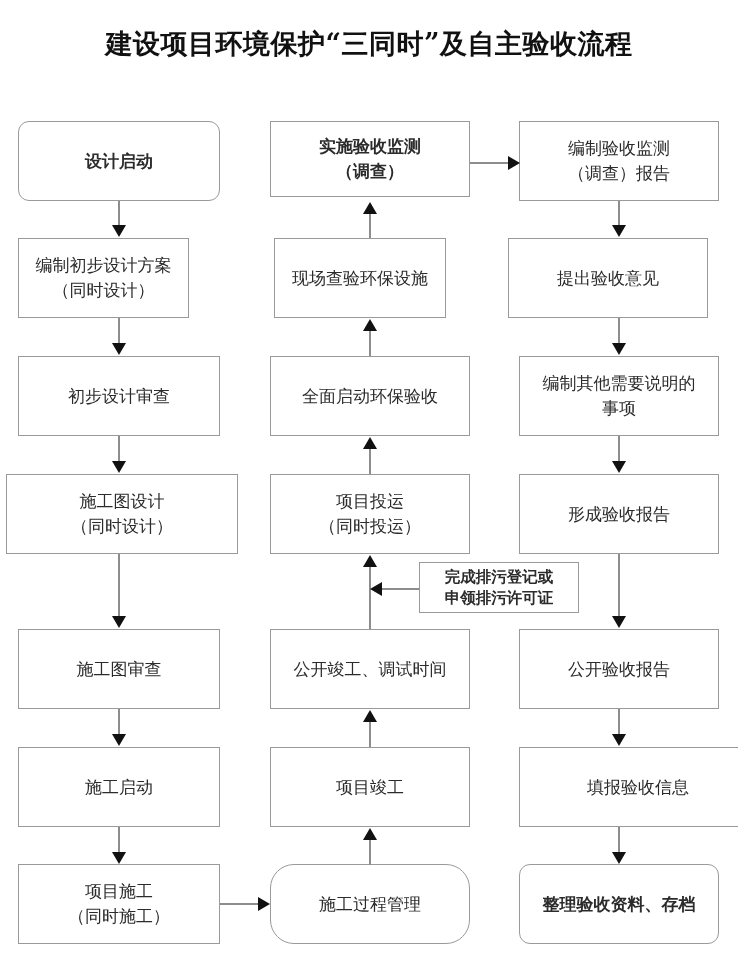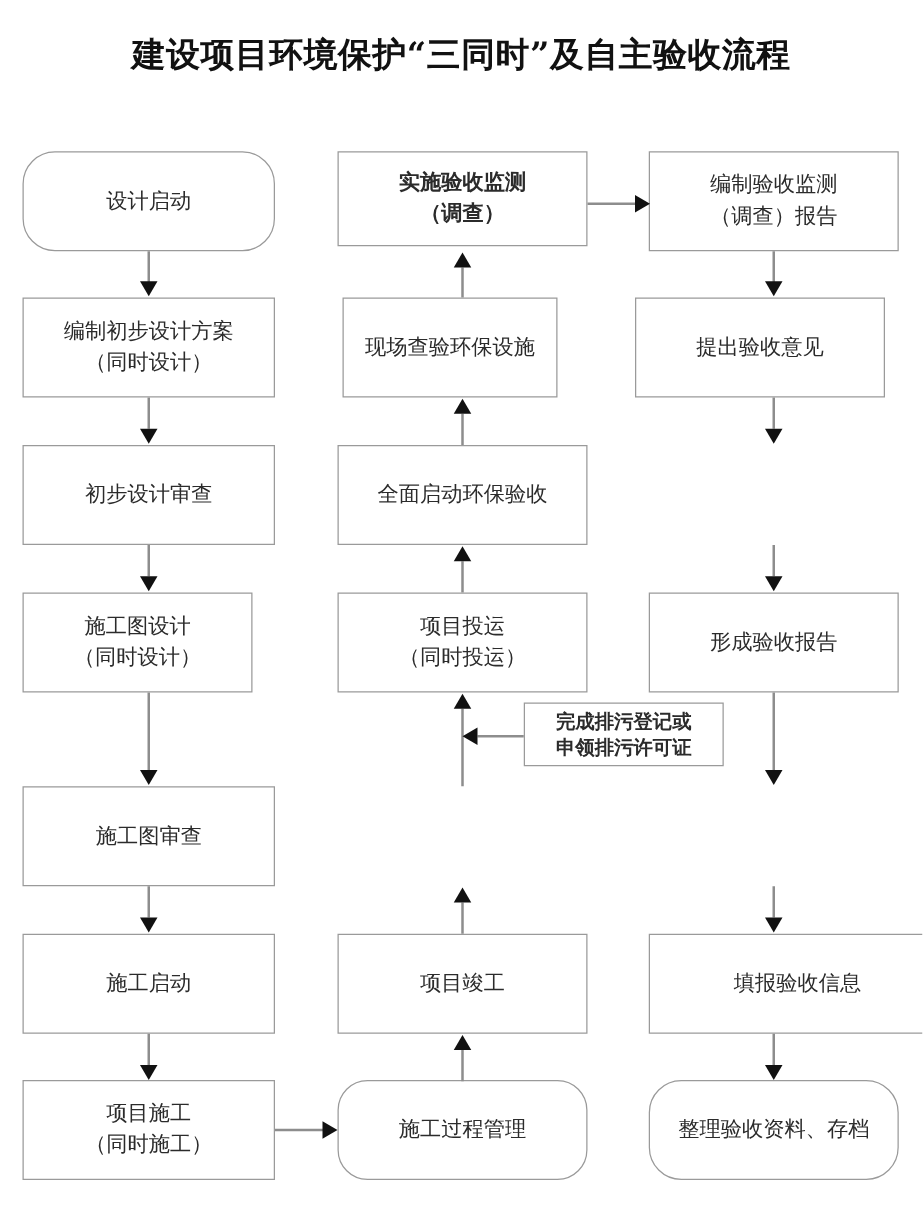--- a/index.html
+++ b/index.html
@@ -38,21 +38,22 @@
     display: flex;
     align-items: center;
     justify-content: center;
     text-align: center;
     font-size: 17px;
     line-height: 1.45;
     color: #2b2b2b;
     font-family: "DejaVu Serif", "Liberation Serif", serif;
   }
   .node.rounded {
-    border-radius: 26px;
+    border-radius: 11px;
+    font-weight: bold;
   }
   .node .lbl {
     white-space: pre-line;
     display: block;
     padding: 0 6px;
   }
   .note {
     position: absolute;
     box-sizing: border-box;
     border: 1px solid #9a9a9a;
@@ -111,36 +112,36 @@
 
   <div id="title">建设项目环境保护“三同时”及自主验收流程</div>
 
   <div class="node rounded" style="left:18px; top:121px; width:202px; height:80px;">
     <span class="lbl">设计启动</span>
   </div>
 
   <div class="conn v" style="left:118px; top:201px; height:25px;"></div>
   <div class="arrow down" style="left:112px; top:225px;"></div>
 
-  <div class="node" style="left:18px; top:238px; width:202px; height:80px;">
+  <div class="node" style="left:18px; top:238px; width:171px; height:80px;">
     <span class="lbl">编制初步设计方案
 （同时设计）</span>
   </div>
 
   <div class="conn v" style="left:118px; top:318px; height:25px;"></div>
   <div class="arrow down" style="left:112px; top:343px;"></div>
 
   <div class="node" style="left:18px; top:356px; width:202px; height:80px;">
     <span class="lbl">初步设计审查</span>
   </div>
 
   <div class="conn v" style="left:118px; top:436px; height:25px;"></div>
   <div class="arrow down" style="left:112px; top:461px;"></div>
 
-  <div class="node" style="left:18px; top:474px; width:184px; height:80px;">
+  <div class="node" style="left:6px; top:474px; width:232px; height:80px;">
     <span class="lbl">施工图设计
 （同时设计）</span>
   </div>
 
   <div class="conn v" style="left:118px; top:554px; height:62px;"></div>
   <div class="arrow down" style="left:112px; top:616px;"></div>
 
   <div class="node" style="left:18px; top:629px; width:202px; height:80px;">
     <span class="lbl">施工图审查</span>
   </div>
@@ -194,20 +195,23 @@
   <div class="arrow up" style="left:363px; top:555px;"></div>
 
   <div class="conn h" style="left:382px; top:588px; width:40px;"></div>
   <div class="arrow left" style="left:370px; top:582px;"></div>
 
   <div class="note" style="left:419px; top:562px; width:160px; height:51px;">
     <span class="lbl">完成排污登记或
 申领排污许可证</span>
   </div>
 
+  <div class="node" style="left:270px; top:629px; width:200px; height:80px;">
+    <span class="lbl">公开竣工、调试时间</span>
+  </div>
 
   <div class="conn v" style="left:369px; top:722px; height:25px;"></div>
   <div class="arrow up" style="left:363px; top:710px;"></div>
 
   <div class="node" style="left:270px; top:747px; width:200px; height:80px;">
     <span class="lbl">项目竣工</span>
   </div>
 
   <div class="conn v" style="left:369px; top:840px; height:25px;"></div>
   <div class="arrow up" style="left:363px; top:828px;"></div>
@@ -227,31 +231,38 @@
   <div class="conn v" style="left:618px; top:201px; height:25px;"></div>
   <div class="arrow down" style="left:612px; top:225px;"></div>
 
   <div class="node" style="left:508px; top:238px; width:200px; height:80px;">
     <span class="lbl">提出验收意见</span>
   </div>
 
   <div class="conn v" style="left:618px; top:318px; height:25px;"></div>
   <div class="arrow down" style="left:612px; top:343px;"></div>
 
+  <div class="node" style="left:519px; top:356px; width:200px; height:80px;">
+    <span class="lbl">编制其他需要说明的
+事项</span>
+  </div>
 
   <div class="conn v" style="left:618px; top:436px; height:25px;"></div>
   <div class="arrow down" style="left:612px; top:461px;"></div>
 
   <div class="node" style="left:519px; top:474px; width:200px; height:80px;">
     <span class="lbl">形成验收报告</span>
   </div>
 
   <div class="conn v" style="left:618px; top:554px; height:62px;"></div>
   <div class="arrow down" style="left:612px; top:616px;"></div>
 
+  <div class="node" style="left:519px; top:629px; width:200px; height:80px;">
+    <span class="lbl">公开验收报告</span>
+  </div>
 
   <div class="conn v" style="left:618px; top:709px; height:25px;"></div>
   <div class="arrow down" style="left:612px; top:734px;"></div>
 
   <div class="node" style="left:519px; top:747px; width:238px; height:80px;">
     <span class="lbl">填报验收信息</span>
   </div>
 
   <div class="conn v" style="left:618px; top:827px; height:25px;"></div>
   <div class="arrow down" style="left:612px; top:852px;"></div>

